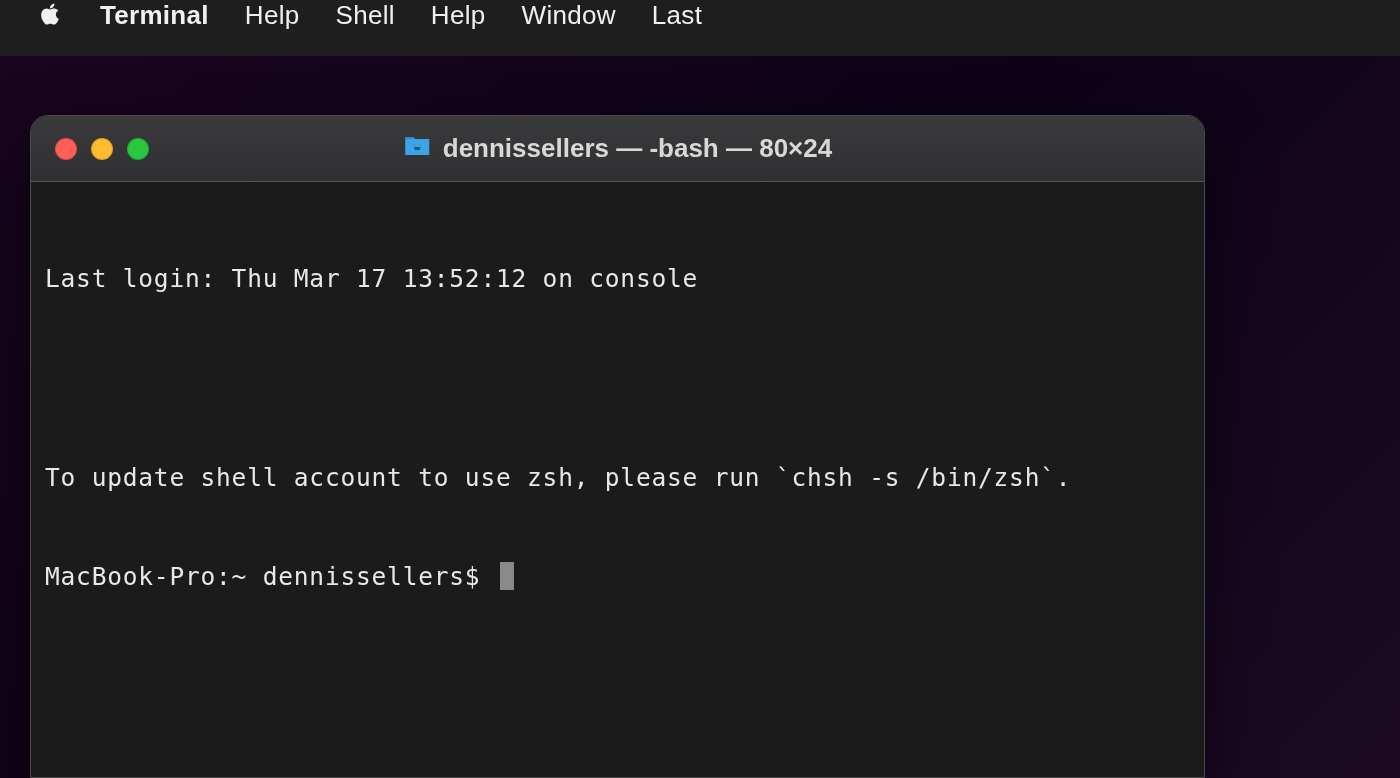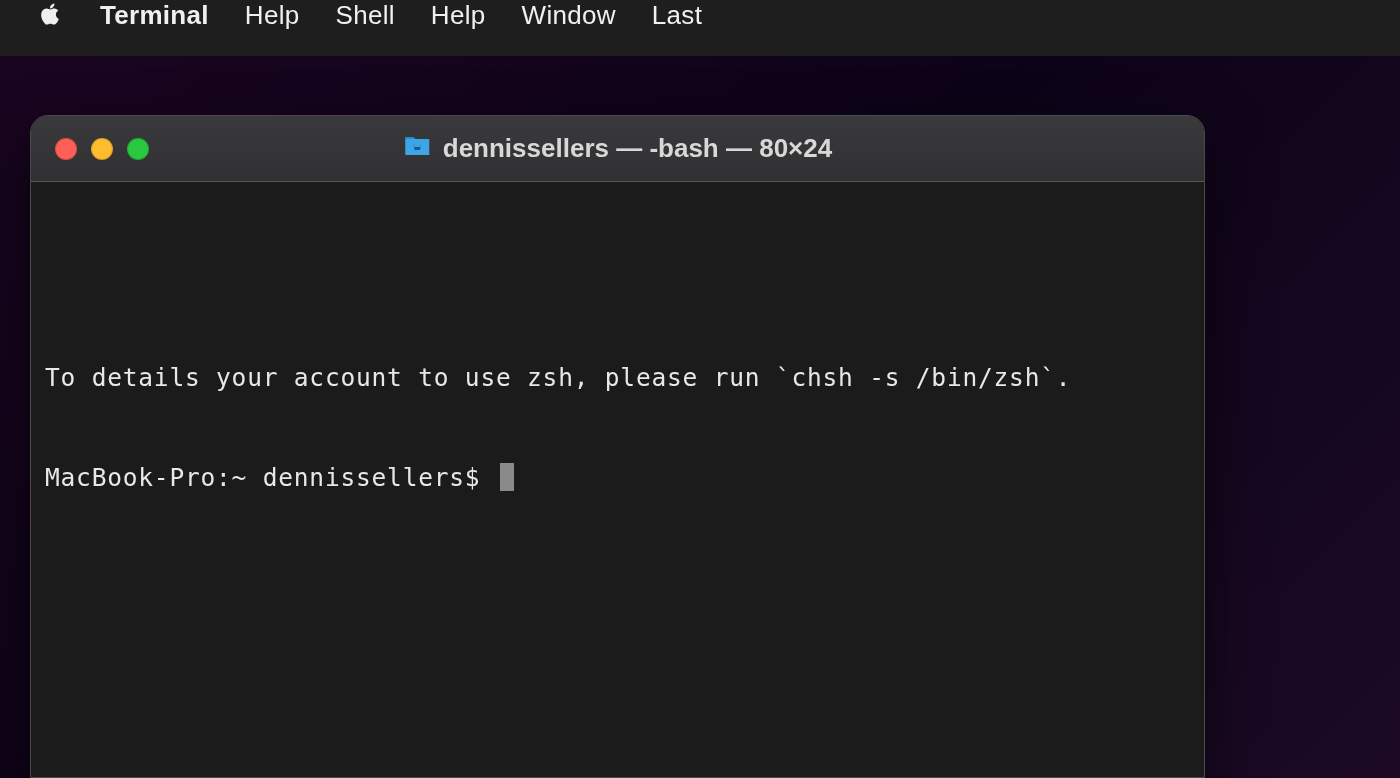--- a/index.html
+++ b/index.html
@@ -155,19 +155,20 @@
           <path d="M2 4 L10 4 L12 6 L26 6 L26 22 L2 22 Z" fill="#3ca5e8"></path>
           <path d="M2 4 L10 4 L12 6 L2 6 Z" fill="#2c88c8"></path>
           <rect x="11" y="11" width="6" height="6" rx="1" fill="#1a5a8a"></rect>
           <rect x="11" y="11" width="6" height="3" rx="1" fill="#3ca5e8"></rect>
         </svg>
       </span>
       <span>dennissellers — -bash — 80×24</span>
     </div>
   </div>
   <div class="terminal-body">
+    <div class="terminal-line">Last login: Thu Mar 17 13:52:12 on console</div>
     <div class="terminal-line"></div>
-    <div class="terminal-line">To details your account to use zsh, please run `chsh -s /bin/zsh`.</div>
+    <div class="terminal-line">To update shell account to use zsh, please run `chsh -s /bin/zsh`.</div>
     <div class="prompt-line">
       <span>MacBook-Pro:~ dennissellers$ </span><span class="cursor-block"></span>
     </div>
   </div>
 </div>
 
 </body></html>

